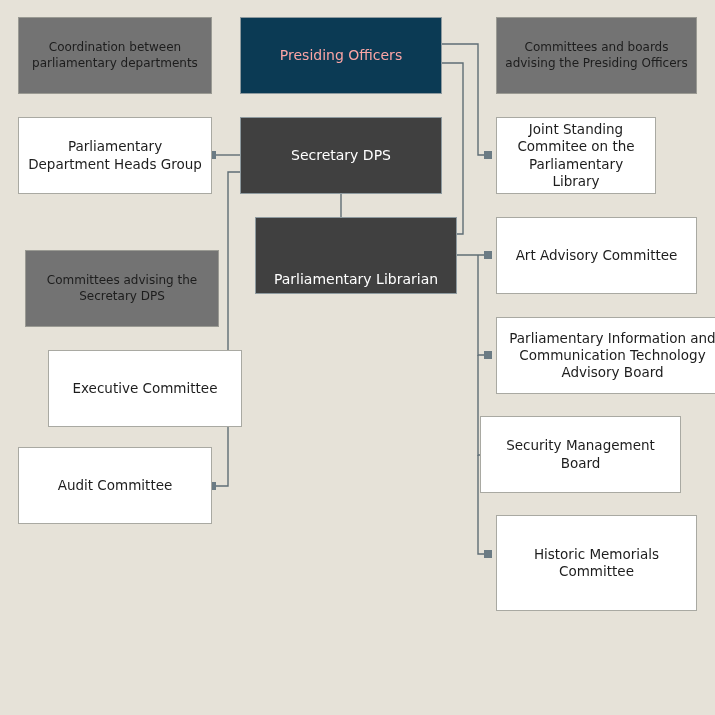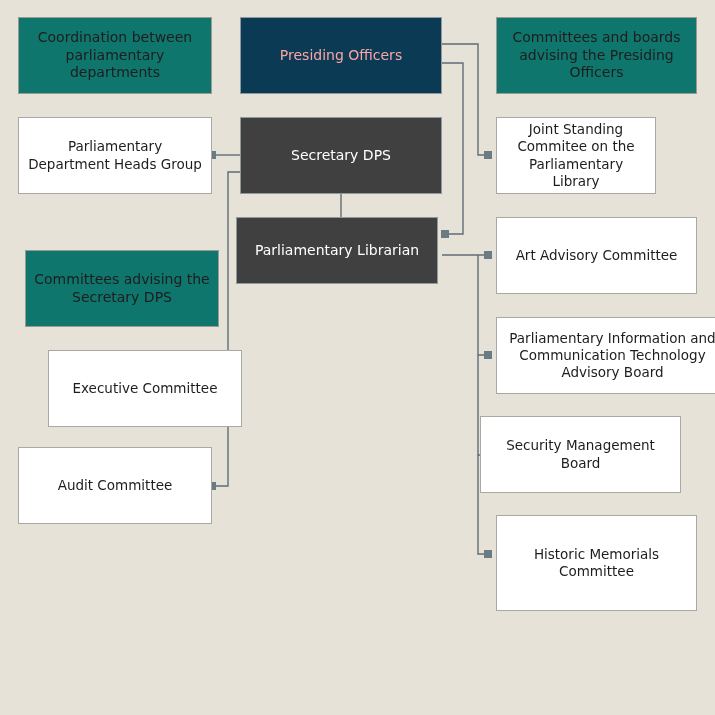--- a/index.html
+++ b/index.html
@@ -35,24 +35,24 @@
     line-height: 1.28;
     padding: 4px 8px;
   }
   .node-label {
     display: block;
     width: 100%;
     white-space: pre-line;
   }
   
   .node.caption {
-    background: #0f766e;
+    background: #737373;
     border: 1px solid #9a9a93;
     color: #1d1d1d;
-    font-size: 14px;
+    font-size: 12px;
   }
   
   .node.plain {
     background: #ffffff;
     border: 1px solid #a9a9a2;
     color: #1d1d1d;
     font-size: 13.5px;
   }
   
   .node.filled-dark {
@@ -105,21 +105,21 @@
       </div>
       <div class="node plain" style="left: 18px; top: 117px; width: 194px; height: 77px;">
         <span class="node-label">Parliamentary Department Heads Group</span>
       </div>
       <div class="node filled-mid" style="left: 240px; top: 117px; width: 202px; height: 77px;">
         <span class="node-label">Secretary DPS</span>
       </div>
       <div class="node plain" style="left: 496px; top: 117px; width: 160px; height: 77px;">
         <span class="node-label">Joint Standing Commitee on the Parliamentary Library</span>
       </div>
-      <div class="node filled-mid" style="left: 236px; top: 217px; width: 202px; height: 67px;">
+      <div class="node filled-mid" style="left: 255px; top: 217px; width: 202px; height: 77px; align-items: flex-end;">
         <span class="node-label">Parliamentary Librarian</span>
       </div>
       <div class="node plain" style="left: 496px; top: 217px; width: 201px; height: 77px; justify-content: center;">
         <span class="node-label">Art Advisory Committee</span>
       </div>
       <div class="node caption" style="left: 18px; top: 250px; width: 194px; height: 77px; margin-left: 7px;">
         <span class="node-label">Committees advising the Secretary DPS</span>
       </div>
       <div class="node plain" style="left: 496px; top: 317px; width: 233px; height: 77px;">
         <span class="node-label">Parliamentary Information and Communication Technology Advisory Board</span>

